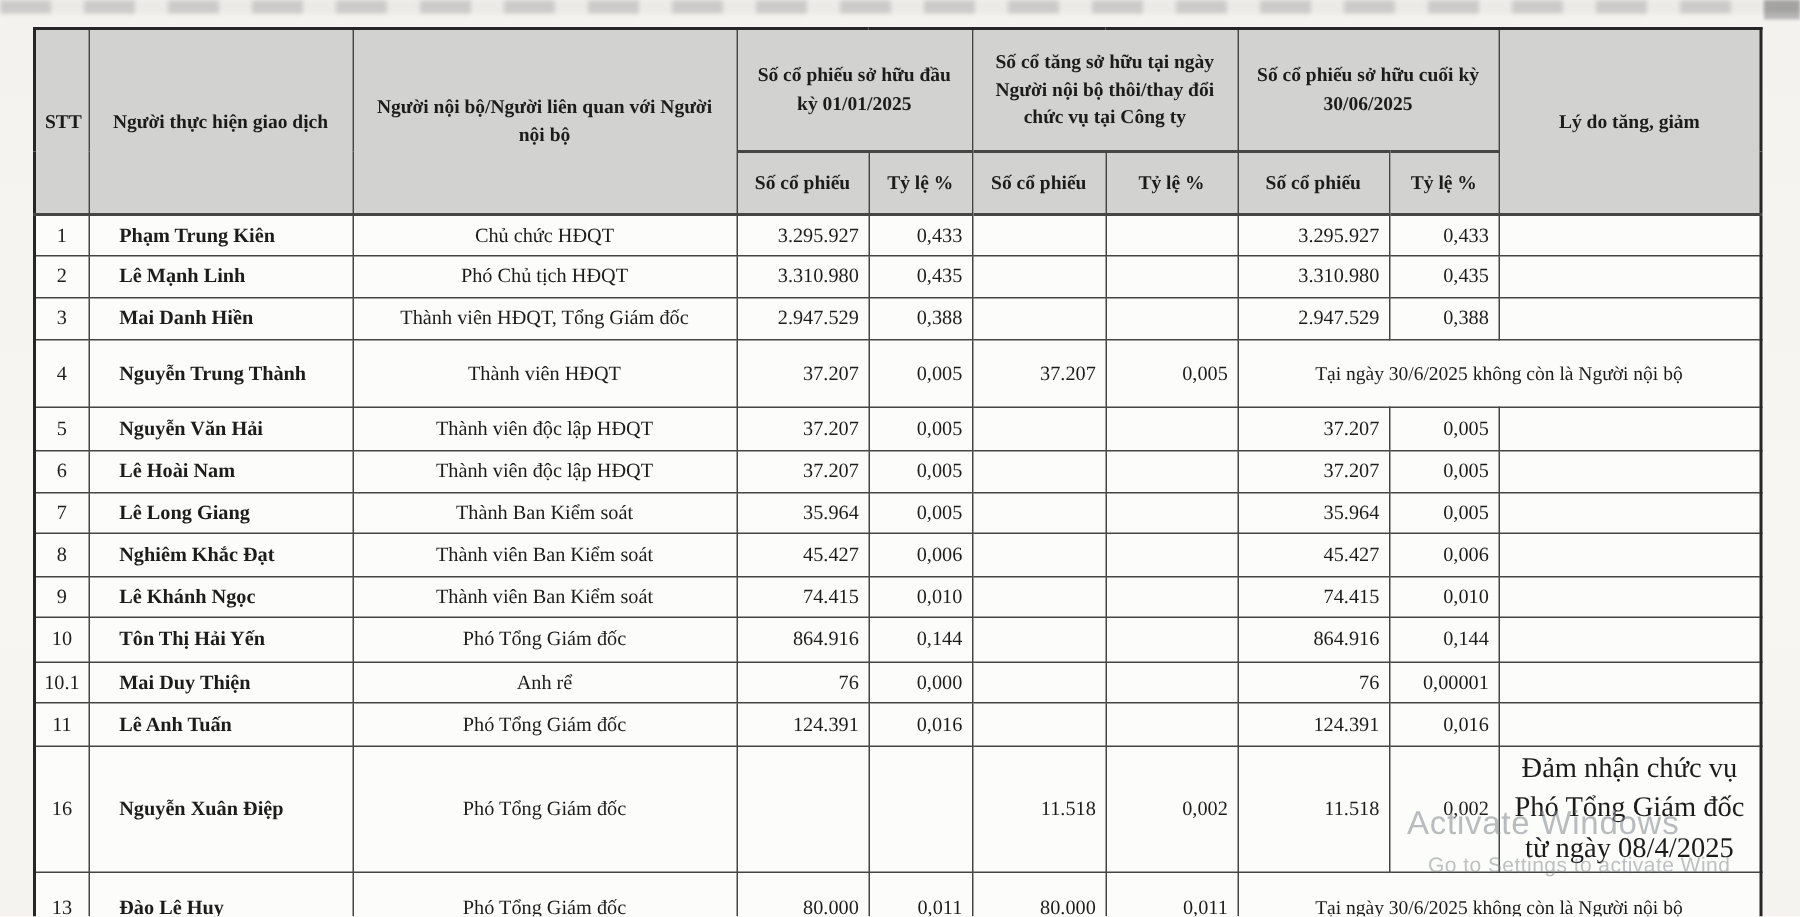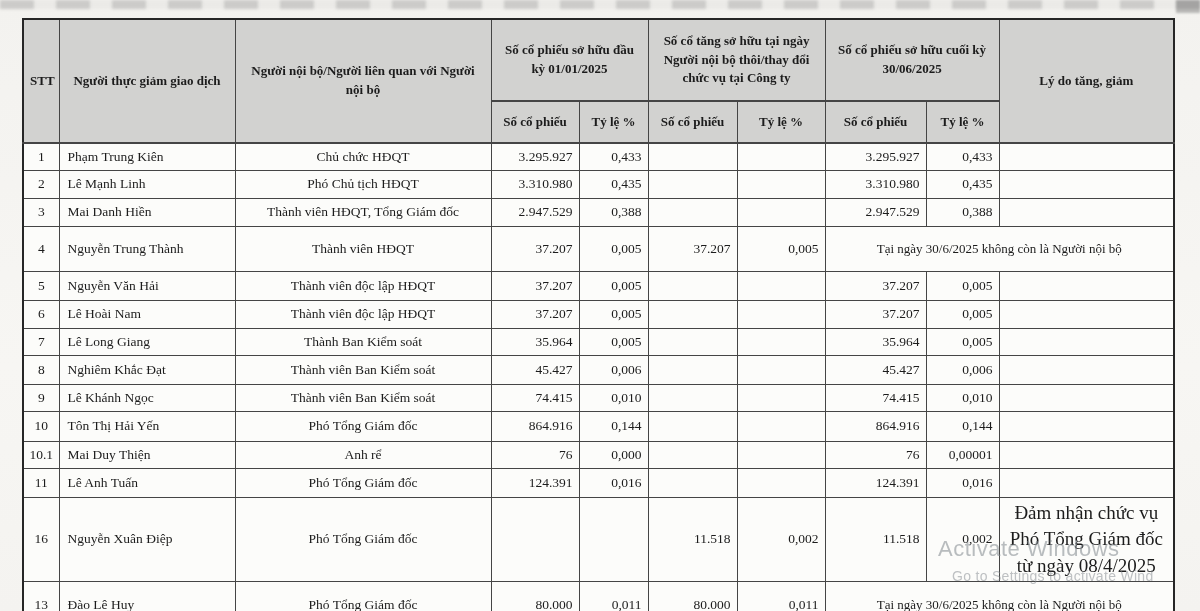--- a/index.html
+++ b/index.html
@@ -40,21 +40,21 @@
     font-size:13px;
     text-align:center;
     line-height:1.45;
     padding:2px 6px;
   }
   tr.group-row{height:82px;}
   tr.sub-row{height:42px;}
   tr.sub-row th{border-top-width:2px;}
   tbody tr:first-child td{border-top-width:2px;}
   td.c{text-align:center;}
-  td.l{text-align:left; padding-left:8px;}
+  td.l{text-align:left; padding-left:20px;font-weight:bold;}
   td.n{text-align:right; padding-right:6px;}
   td.note{font-size:13px;}
   td.reason{line-height:1.4; padding:2px 8px; font-size:19px;}
   
   .wm{position:absolute; font-family:"Liberation Sans","DejaVu Sans",sans-serif; pointer-events:none; white-space:nowrap;}
   .wm-line1{left:938px; top:536px; font-size:22px; letter-spacing:.5px; color:rgba(128,134,140,.55);}
   .wm-line2{left:952px; top:568px; font-size:14px; letter-spacing:.3px; color:rgba(128,134,140,.5);}
 </style>
 </head>
 <body>
@@ -73,21 +73,21 @@
         <col style="width:69px">
       <col style="width:89px">
         <col style="width:88px">
       <col style="width:101px">
         <col style="width:73px">
       <col style="width:175px">
     </colgroup>
     <thead>
       <tr class="group-row">
         <th rowspan="2">STT</th>
-        <th rowspan="2">Người thực giảm giao dịch</th>
+        <th rowspan="2">Người thực hiện giao dịch</th>
         <th rowspan="2">Người nội bộ/Người liên quan với Người nội bộ</th>
         <th colspan="2">Số cổ phiếu sở hữu đầu kỳ 01/01/2025</th>
         <th colspan="2">Số cổ tăng sở hữu tại ngày Người nội bộ thôi/thay đổi chức vụ tại Công ty</th>
         <th colspan="2">Số cổ phiếu sở hữu cuối kỳ 30/06/2025</th>
         <th rowspan="2">Lý do tăng, giảm</th>
       </tr>
       <tr class="sub-row">
         <th>Số cổ phiếu</th>
         <th>Tỷ lệ %</th>
         <th>Số cổ phiếu</th>

